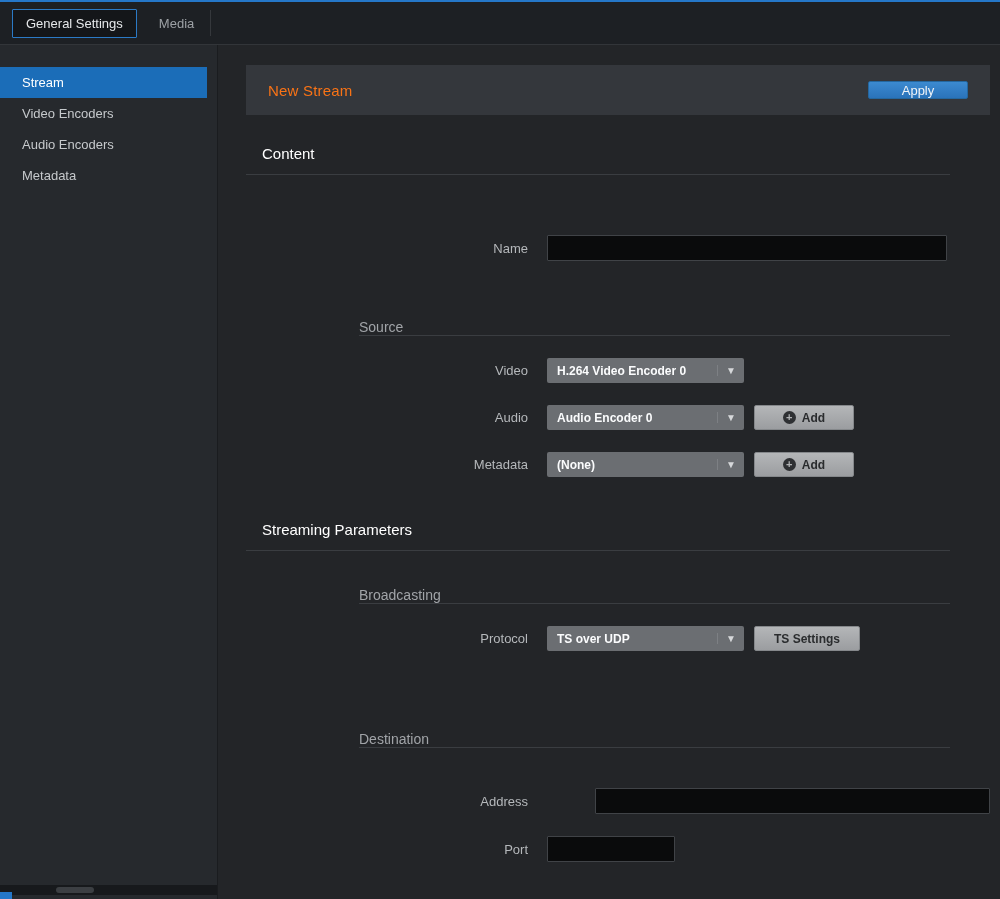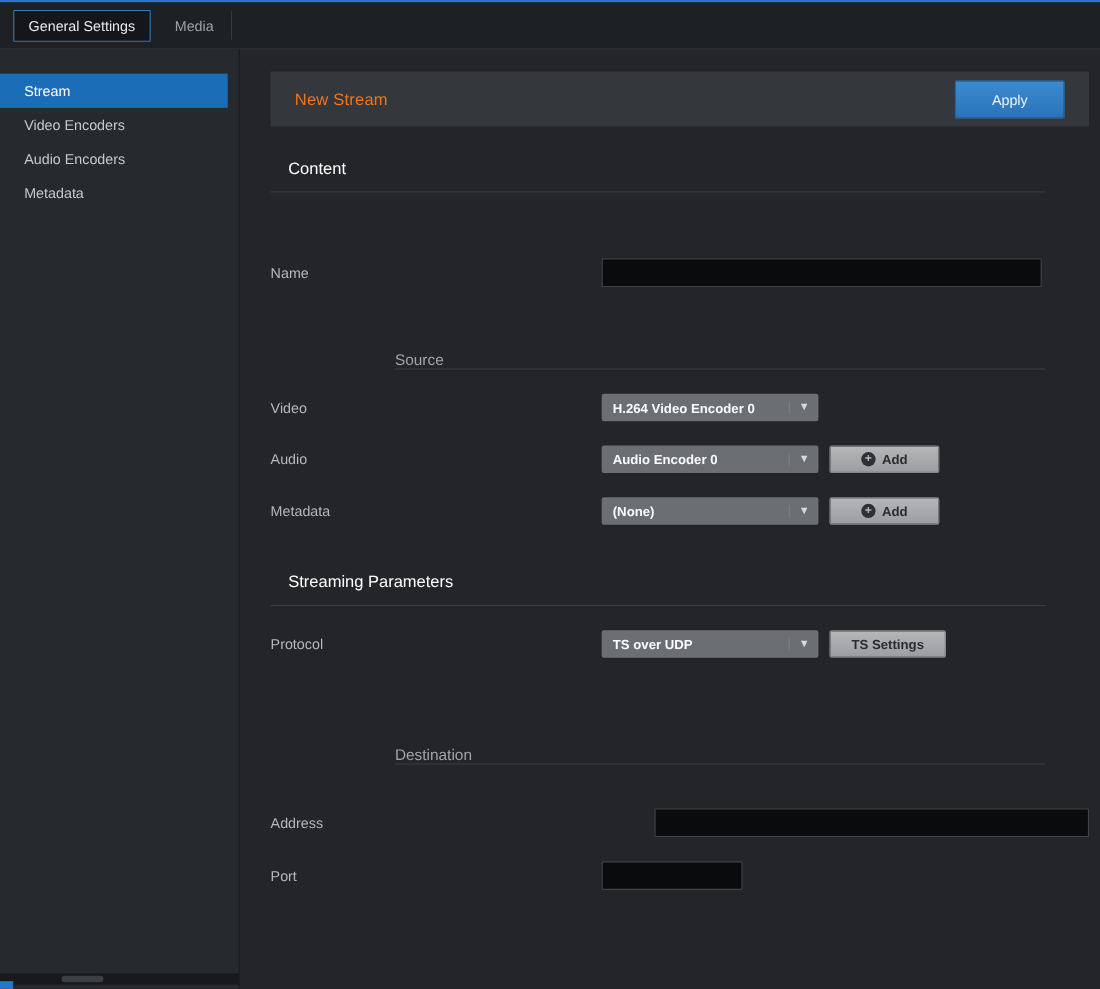--- a/index.html
+++ b/index.html
@@ -92,21 +92,21 @@
   .panel-header {
     height: 50px;
     background: #34373c;
     display: flex;
     align-items: center;
     padding: 0 22px;
   }
   .panel-title { color: #f97316; font-size: 15px; letter-spacing: .2px; }
   .apply-btn {
     margin-left: auto;
-    width: 100px; height: 35px;
+    width: 100px; height: 18px;
     background: linear-gradient(#3c8ad0, #2a73ba);
     border: 1px solid #24679f;
     border-radius: 2px;
     color: #f0f4f8;
     font-size: 13px;
     font-family: inherit;
     cursor: pointer;
   }
   .section-head {
     margin-right: 40px;
@@ -123,20 +123,21 @@
     font-size: 14px;
   }
   .subsection-head.tight { margin-top: 36px; }
   .subsection-head.far { margin-top: 80px; }
   .row { display: flex; align-items: center; margin-top: 22px; }
   .row.first { margin-top: 60px; }
   .row.gap40 { margin-top: 40px; gap: 48px; }
   .field-label {
     width: 282px;
     flex-shrink: 0;
+    text-align: right;
     color: #b5b8bb;
     font-size: 13px;
   }
   .text-input {
     margin-left: 19px;
     width: 400px; height: 26px;
     background: #0a0b0c;
     border: 1px solid #404347;
     border-radius: 1px;
     color: #d8dadc;
@@ -271,20 +272,23 @@
       <button class="btn-gray btn-add">
         <span class="plus-circle">+</span>
         <span>Add</span>
       </button>
     </div>
 
     <div class="section-head streaming">
       <span>Streaming Parameters</span>
     </div>
 
+    <div class="subsection-head tight">
+      <span>Broadcasting</span>
+    </div>
 
     <div class="row">
       <span class="field-label">Protocol</span>
       <div class="dropdown">
         <span>TS over UDP</span>
         <span class="caret">▼</span>
       </div>
       <button class="btn-gray btn-ts">
         <span>TS Settings</span>
       </button>

